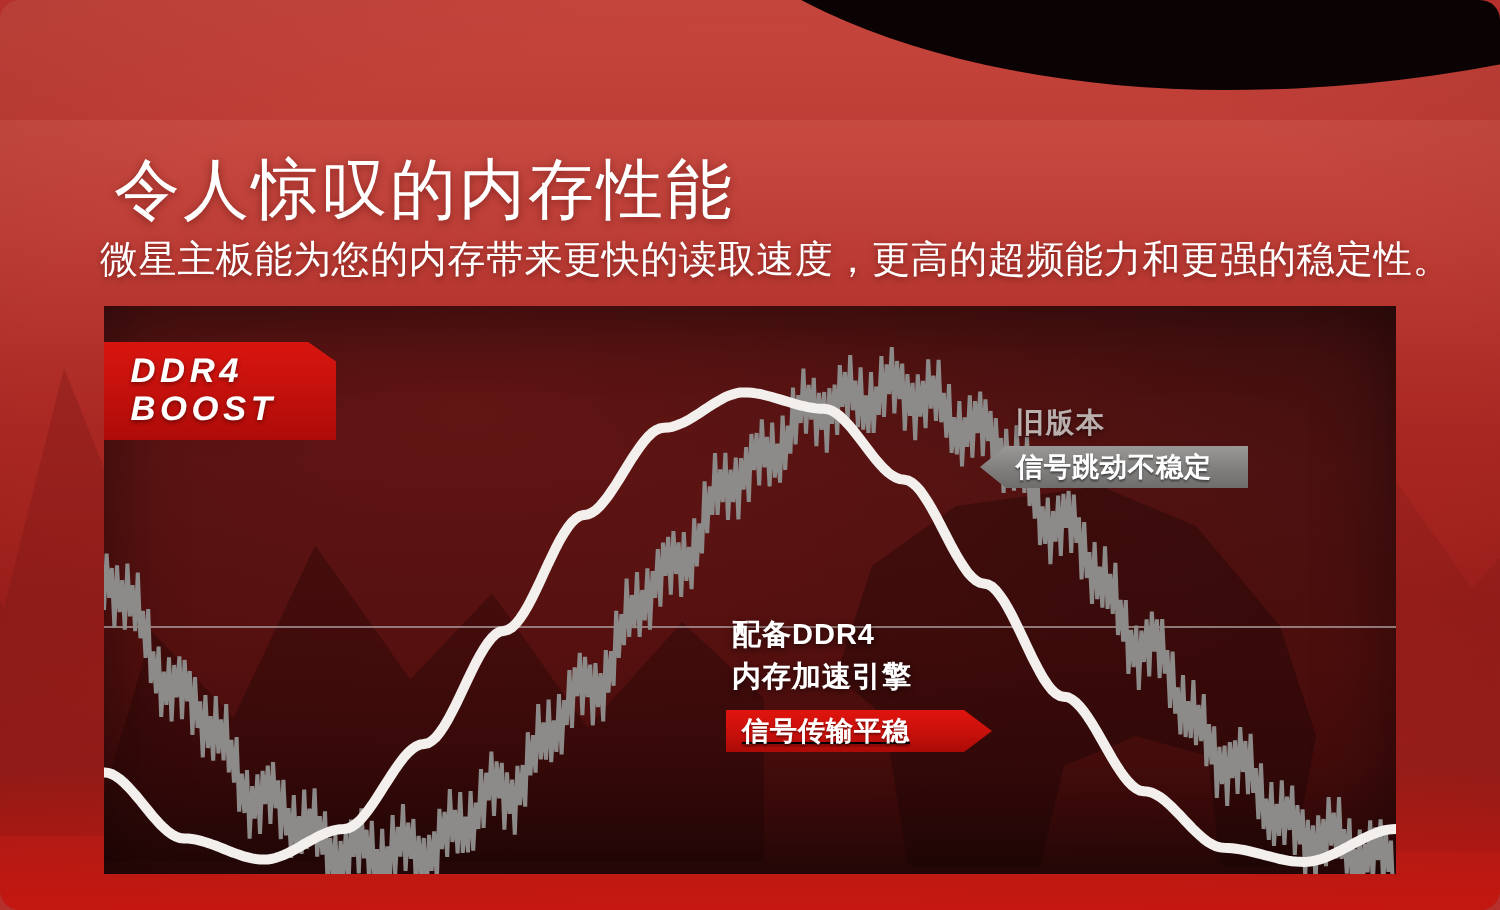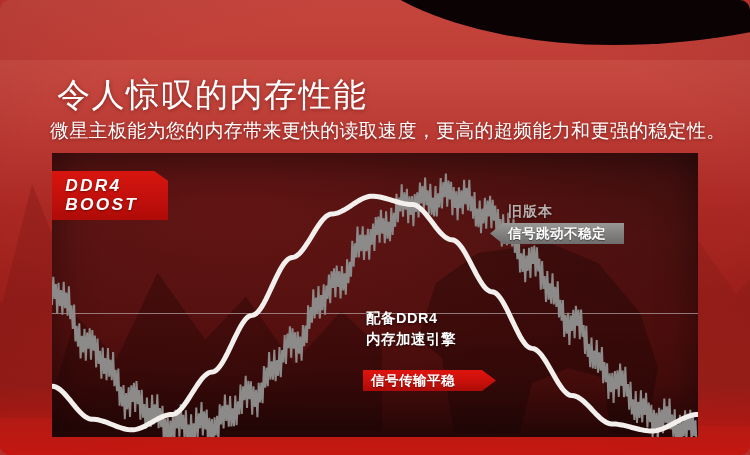--- a/index.html
+++ b/index.html
@@ -142,26 +142,27 @@
 
   
   .grp-new { position:absolute; left:311px; top:155px; }
   .grp-new .cap {
     color:#ffffff; font-size:14.5px; line-height:21px; font-weight:bold;
     letter-spacing:.5px; margin-left:3px;
     text-shadow:0 1px 3px rgba(0,0,0,.6);
     white-space:nowrap;
   }
   .banner-red {
-    margin-top:20px;
+    margin-top:5px;
     width:133px; height:21px;
     background:linear-gradient(180deg,#e0140e 0%,#c8100b 55%,#ab0b07 100%);
     clip-path:polygon(0 0,calc(100% - 14px) 0,100% 50%,calc(100% - 14px) 100%,0 100%);
     display:flex; align-items:center;
     box-shadow:0 1px 3px rgba(0,0,0,.45);
+    text-decoration:underline;
   }
   .banner-red .t {
     margin-left:8px; color:#fff; font-size:13.5px; font-weight:bold;
     letter-spacing:.5px; white-space:nowrap;
     text-shadow:0 1px 1px rgba(0,0,0,.4);
   }
 </style>
 </head>
 <body>
 

